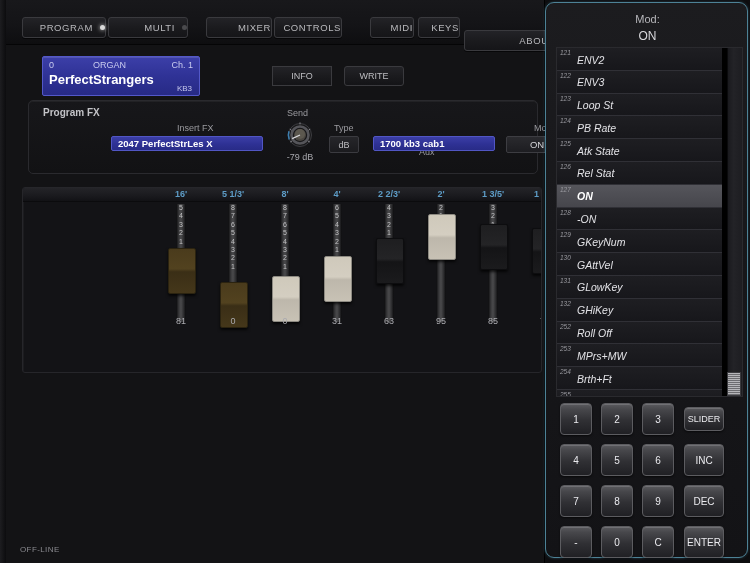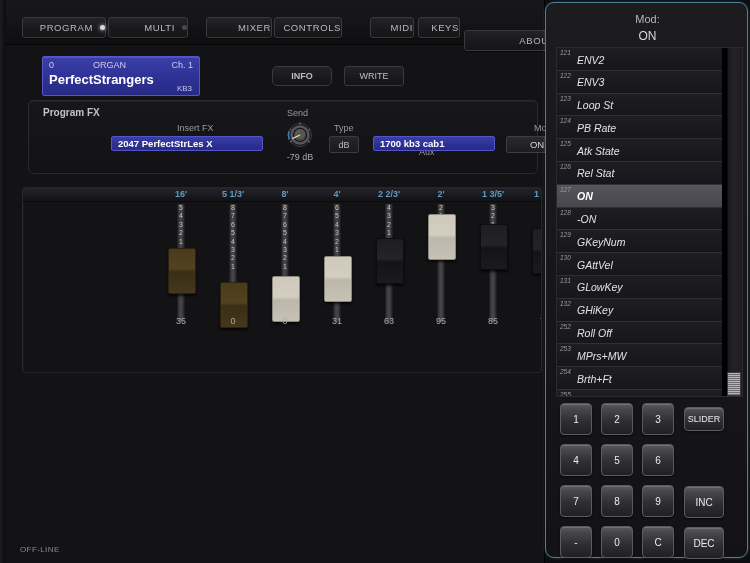--- a/index.html
+++ b/index.html
@@ -78,23 +78,23 @@
     border-radius: 2px;
     box-shadow: inset 0 1px 0 rgba(255,255,255,.12);
   }
   #prog-num   { position:absolute; left:6px;  top:3px; font-size:9px; color:#c9cbef; }
   #prog-type  { position:absolute; left:50px; top:3px; font-size:9px; color:#c9cbef; }
   #prog-ch    { position:absolute; right:6px; top:3px; font-size:9px; color:#c9cbef; }
   #prog-name  { position:absolute; left:6px;  top:15px; font-size:13px; font-weight:bold; color:#ffffff; }
   #prog-kb    { position:absolute; right:7px; bottom:2px; font-size:8px; color:#c5c7ec; }
 
   #btn-info  { position:absolute; left:272px; top:66px; width:58px; height:18px;
-               border:1px solid #3a3a3e; border-radius:5px;
+               border:1px solid #3a3a3e; border-radius:0;
                background:linear-gradient(to bottom,#232327,#1a1a1d 55%,#141417);
-               color:#bdbdc1; font-size:9px; display:flex;align-items:center;justify-content:center;cursor:pointer;font-weight:bold;}
+               color:#bdbdc1; font-size:9px; display:flex;align-items:center;justify-content:center;cursor:pointer;}
   #btn-write { position:absolute; left:344px; top:66px; width:58px; height:18px;
                border:1px solid #3a3a3e; border-radius:3px;
                background:linear-gradient(to bottom,#232327,#1a1a1d 55%,#141417);
                color:#bdbdc1; font-size:9px; display:flex;align-items:center;justify-content:center;cursor:pointer;}
 
   
   #fx-panel {
     position: absolute; left: 28px; top: 100px;
     width: 508px; height: 72px;
     background: linear-gradient(to bottom,#17171a,#121214);
@@ -247,21 +247,21 @@
     background: linear-gradient(to bottom,#5a5a5e 0%,#47474b 18%,#303034 55%,#202024 100%);
     border:1px solid #5c5c60;
     border-radius:4px;
     color:#eaeaee; font-size:10px;
     display:flex; align-items:center; justify-content:center;
     box-shadow: 0 1px 2px rgba(0,0,0,.6), inset 0 1px 0 rgba(255,255,255,.15);
     cursor:pointer; user-select:none;
   }
   .knum { width:30px; height:30px; }
   .kwide{ width:38px; height:22px; font-size:9px; }
-  .ktall{ width:38px; height:30px; font-size:10px;margin-top:42px; }
+  .ktall{ width:38px; height:30px; font-size:10px; }
 </style>
 </head>
 <body>
 
 <div id="app">
 
   <div id="main">
 
     <div id="toolbar">
       <div class="tbtn" id="btn-program">
@@ -332,21 +332,21 @@
           <div class="db-col" style="left: 132px;">
             <div class="db-footlabel">16'</div>
             <div class="db-track">
               <span>5</span>
               <span>4</span>
               <span>3</span>
               <span>2</span>
               <span>1</span>
             </div>
             <div class="db-cap brown" style="top: 60px;"></div>
-            <div class="db-value">35</div>
+            <div class="db-value">81</div>
           </div>
           <div class="db-col" style="left: 184px;">
             <div class="db-footlabel">5 1/3'</div>
             <div class="db-track">
               <span>8</span>
               <span>7</span>
               <span>6</span>
               <span>5</span>
               <span>4</span>
               <span>3</span>

